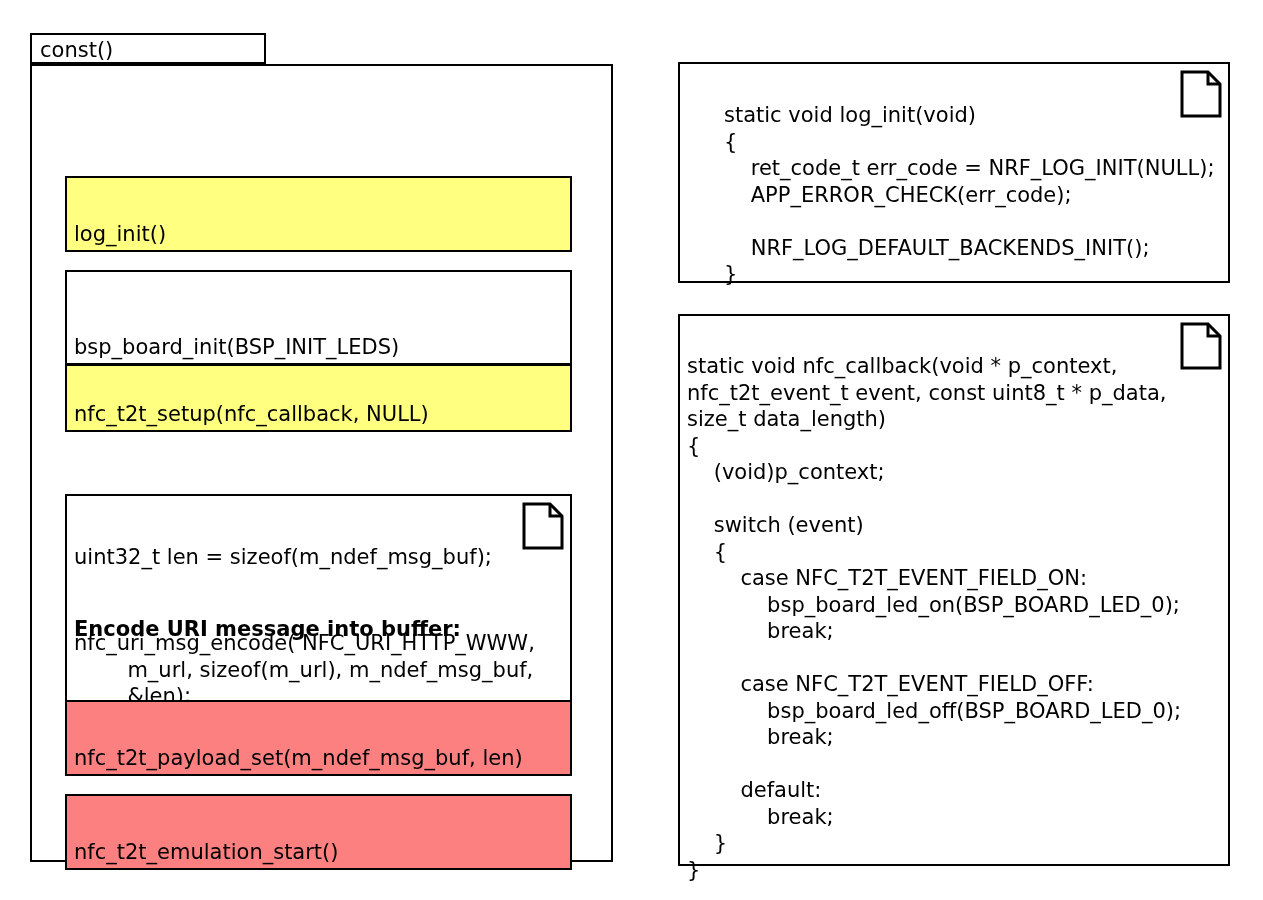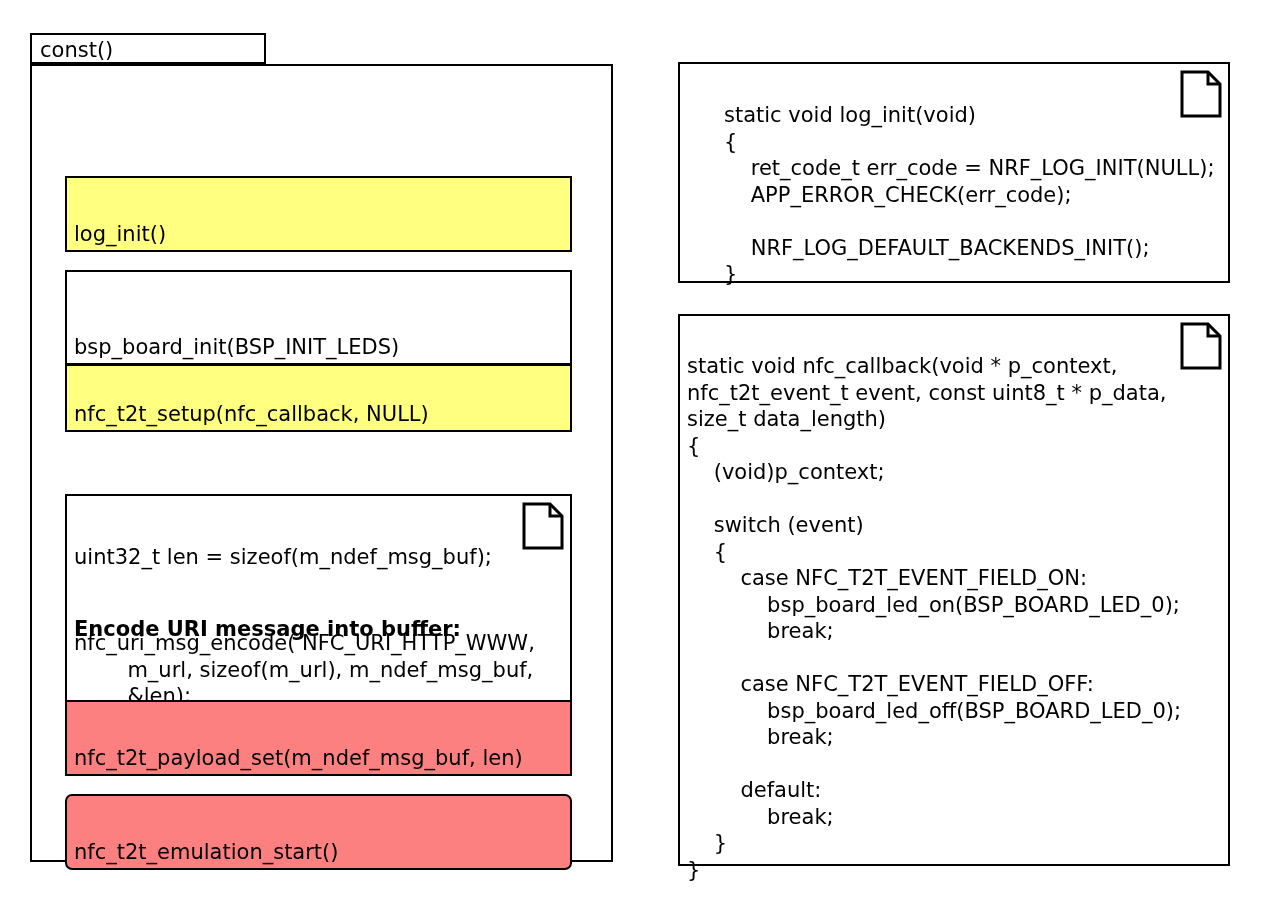--- a/index.html
+++ b/index.html
@@ -100,21 +100,21 @@
     position: absolute;
     display: block;
   }
 
   
   #box-log-init        { top: 110px;  height: 76px; }
   #box-bsp-board-init  { top: 204px;  height: 95px; }
   #box-nfc-setup       { top: 298px;  height: 68px; }
   #box-encode          { top: 392px;  height: 218px; margin-top: 36px; }
   #box-payload-set     { top: 634px;  height: 76px; }
-  #box-emulation-start { top: 728px;  height: 76px; border-radius: 7px; }
+  #box-emulation-start { top: 728px;  height: 76px; }
 
   #note-log-init  { left: 678px; top: 62px;  width: 552px; height: 221px; }
   #note-callback  { left: 678px; top: 314px; width: 552px; height: 552px; padding-left: 35px; }
 </style>
 </head>
 <body>
 
 <div id="main-frame">
 
   <div id="main-tab">

